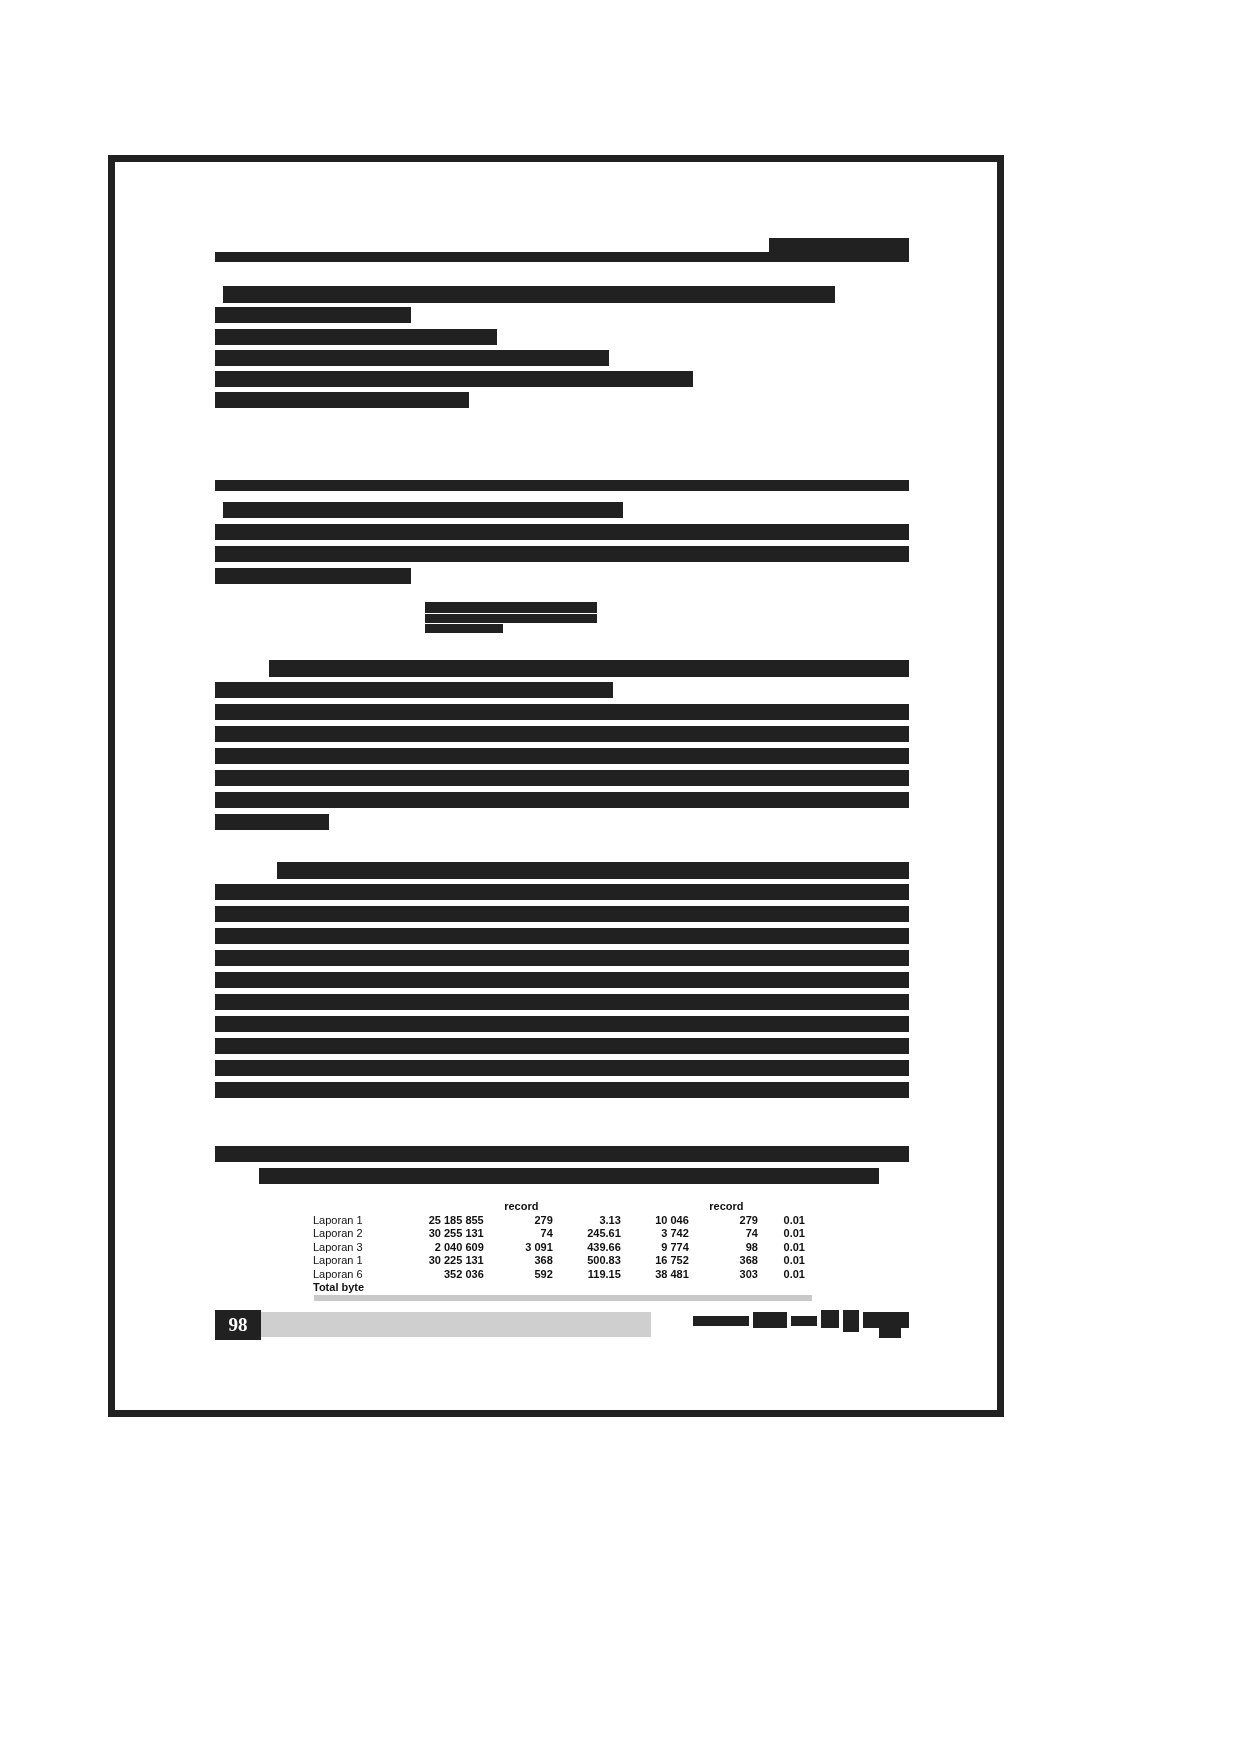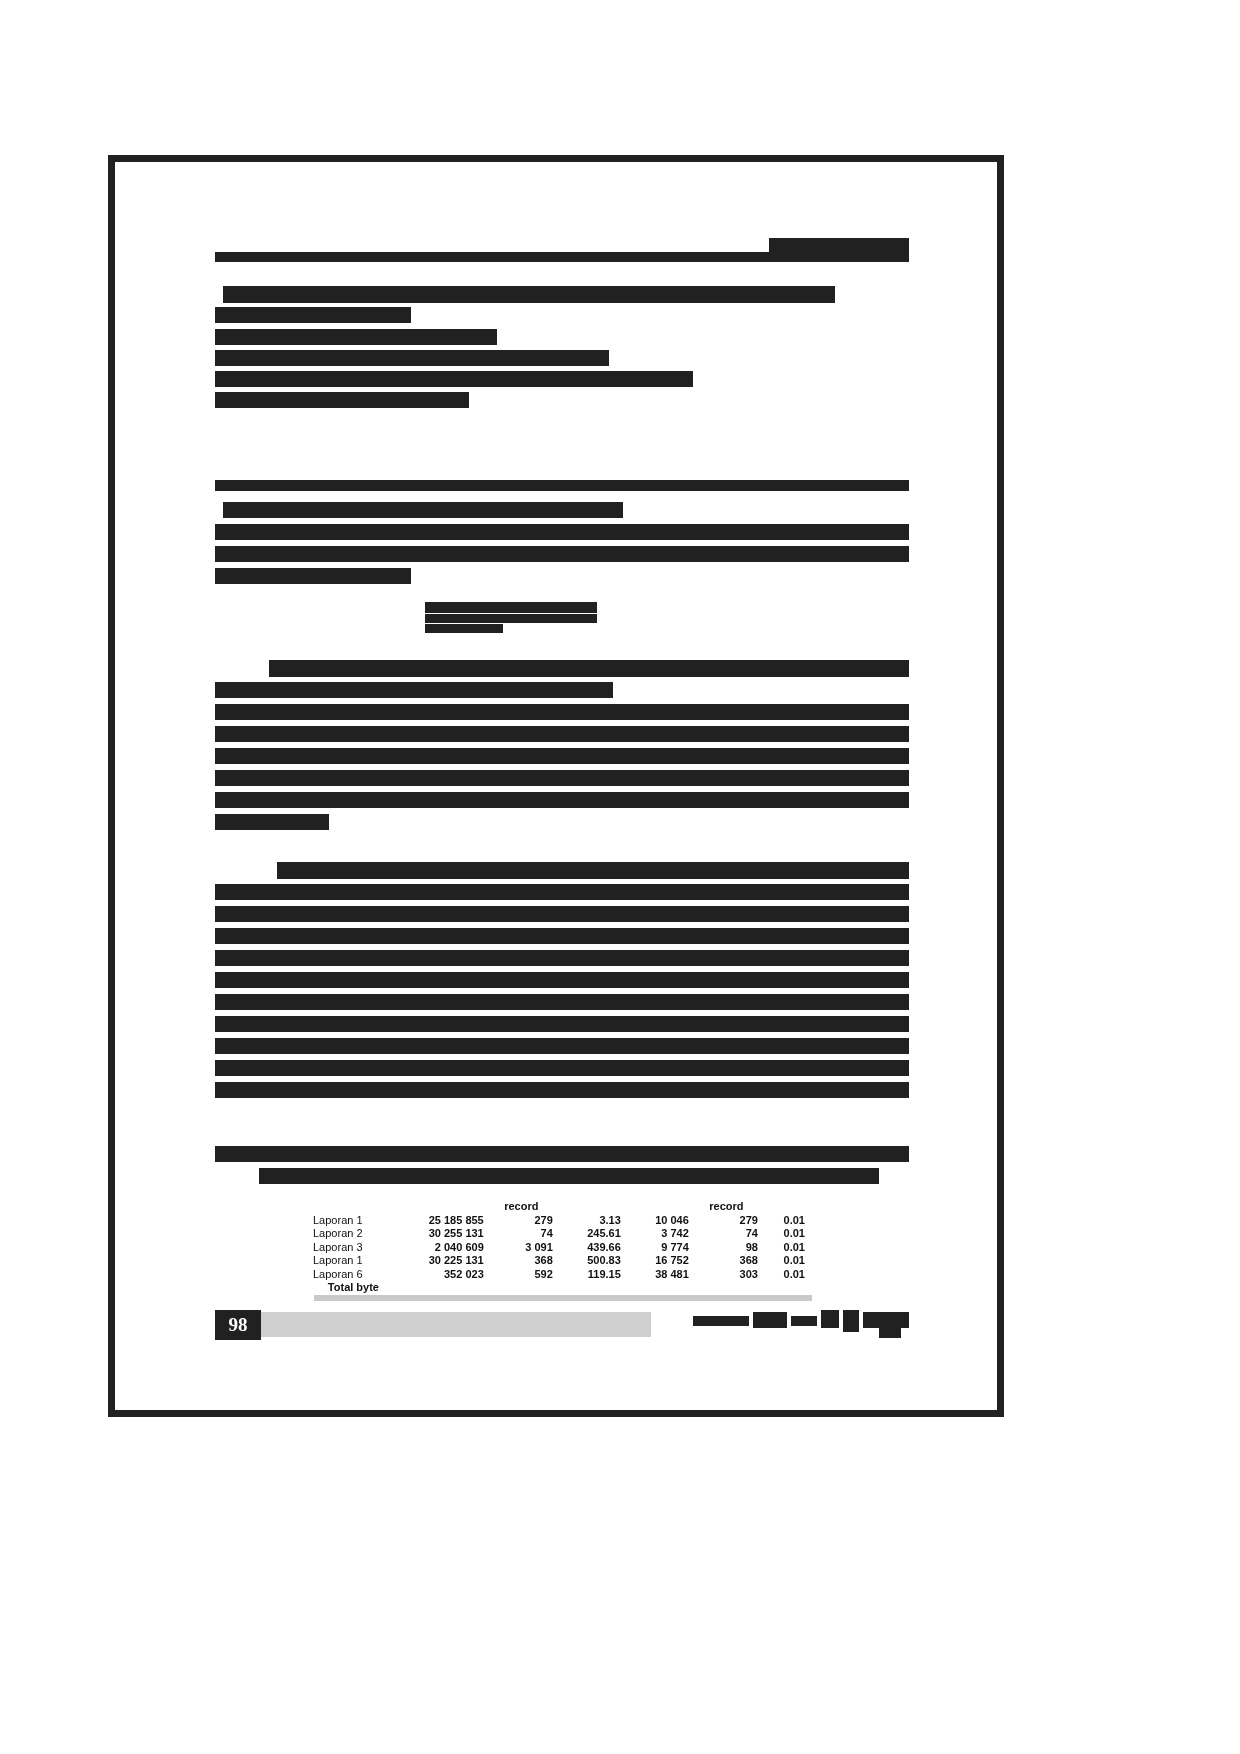--- a/index.html
+++ b/index.html
@@ -125,21 +125,20 @@
     line-height: 14px;
   }
   .vline-l { border-left: 1px solid #4a4a4a; font-weight: bold; }
   .toprow td, .toprow th { border-top: 1px solid #7d7d7d; }
   .firstdata td { border-top: 1px solid #7d7d7d; }
   .totalrow td {
     font-weight: bold;
     border-top: 1px solid #7d7d7d;
     height: 16px;
     line-height: 16px;
-    text-align: right;
   }
   .lastdata td { border-bottom: 1px solid #9a9a9a; }
   .shadowbar {
     position: absolute;
     left: 4px;
     top: 100%;
     width: 100%;
     height: 6px;
     background: #c9c9c9;
   }
@@ -297,21 +296,21 @@
             <td class="cell-label">Laporan 1</td>
             <td class="cell-num vline-l">30 225 131</td>
             <td class="cell-num vline-l">368</td>
             <td class="cell-num vline-l">500.83</td>
             <td class="cell-num vline-l">16 752</td>
             <td class="cell-num vline-l">368</td>
             <td class="cell-num vline-l">0.01</td>
           </tr>
           <tr class="lastdata">
             <td class="cell-label">Laporan 6</td>
-            <td class="cell-num vline-l">352 023</td>
+            <td class="cell-num vline-l">352 036</td>
             <td class="cell-num vline-l">592</td>
             <td class="cell-num vline-l">119.15</td>
             <td class="cell-num vline-l">38 481</td>
             <td class="cell-num vline-l">303</td>
             <td class="cell-num vline-l">0.01</td>
           </tr>
           <tr class="totalrow">
             <td class="cell-label">Total byte</td>
             <td class="cell-num vline-l"></td>
             <td class="cell-num"></td>

